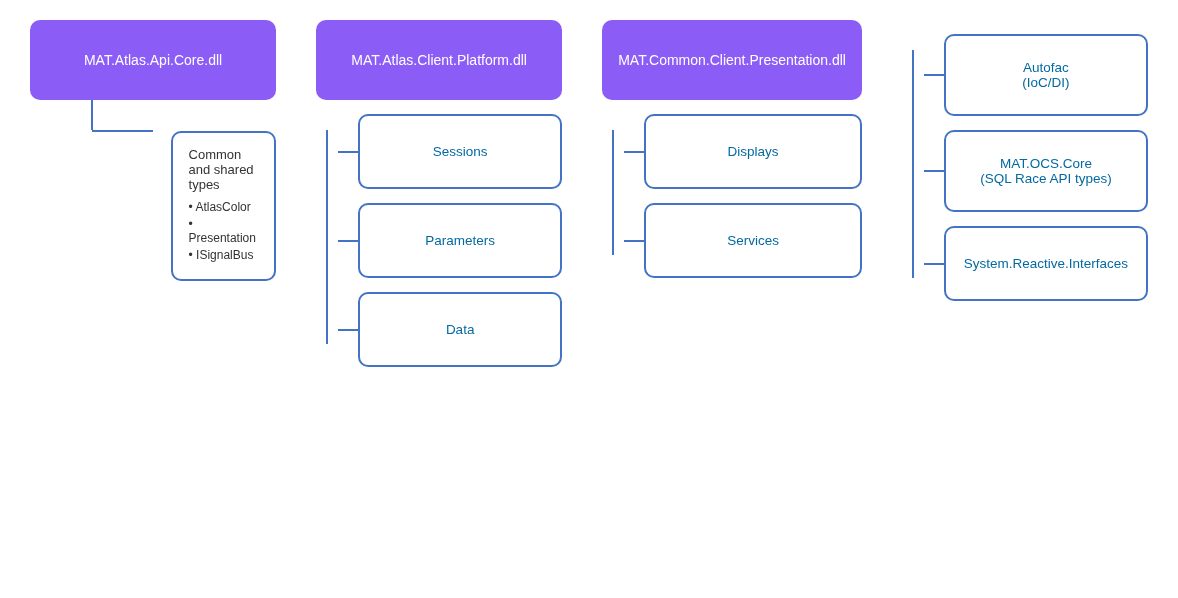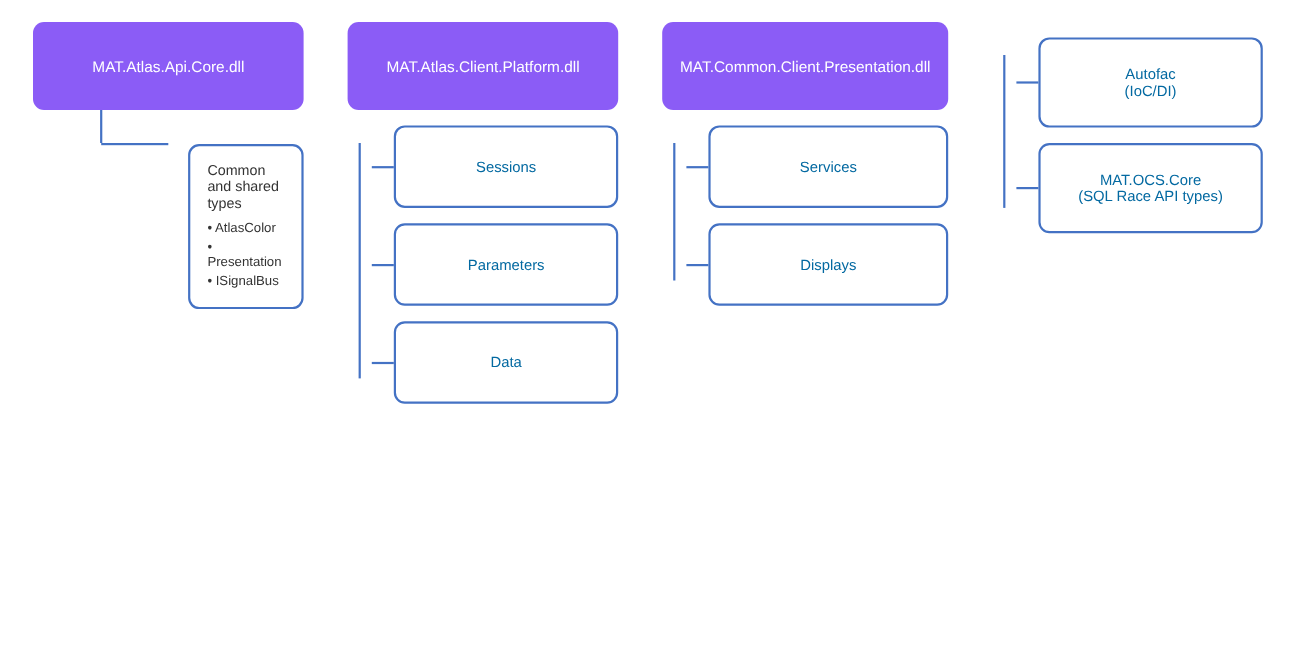--- a/index.html
+++ b/index.html
@@ -198,27 +198,27 @@
     <div class="sub-items-with-connector" style="flex:1;">
       <div class="left-connector-area">
         <div style="height: 30px;"></div>
         <div class="vert-line" style="flex:1;"></div>
         <div style="height: 37px;"></div>
       </div>
       <div class="sub-items-list" style="padding: 14px 0;">
         <div class="sub-item-with-h">
           <div class="h-connector"></div>
           <div class="sub-box">
+            <span>Displays</span>
+          </div>
+        </div>
+        <div class="sub-item-with-h">
+          <div class="h-connector"></div>
+          <div class="sub-box">
             <span>Services</span>
-          </div>
-        </div>
-        <div class="sub-item-with-h">
-          <div class="h-connector"></div>
-          <div class="sub-box">
-            <span>Displays</span>
           </div>
         </div>
       </div>
     </div>
   </div>
 
   <div class="column">
     <div class="sub-items-with-connector" style="flex:1;">
       <div class="left-connector-area">
         <div style="height: 30px;"></div>
@@ -233,17 +233,23 @@
 (IoC/DI)</span>
           </div>
         </div>
         <div class="sub-item-with-h">
           <div class="h-connector"></div>
           <div class="sub-box">
             <span style="white-space:pre-line;">MAT.OCS.Core
 (SQL Race API types)</span>
           </div>
         </div>
+        <div class="sub-item-with-h">
+          <div class="h-connector"></div>
+          <div class="sub-box">
+            <span style="white-space:pre-line;">System.Reactive.Interfaces</span>
+          </div>
+        </div>
       </div>
     </div>
   </div>
 
 </div>
 
 </body></html>

